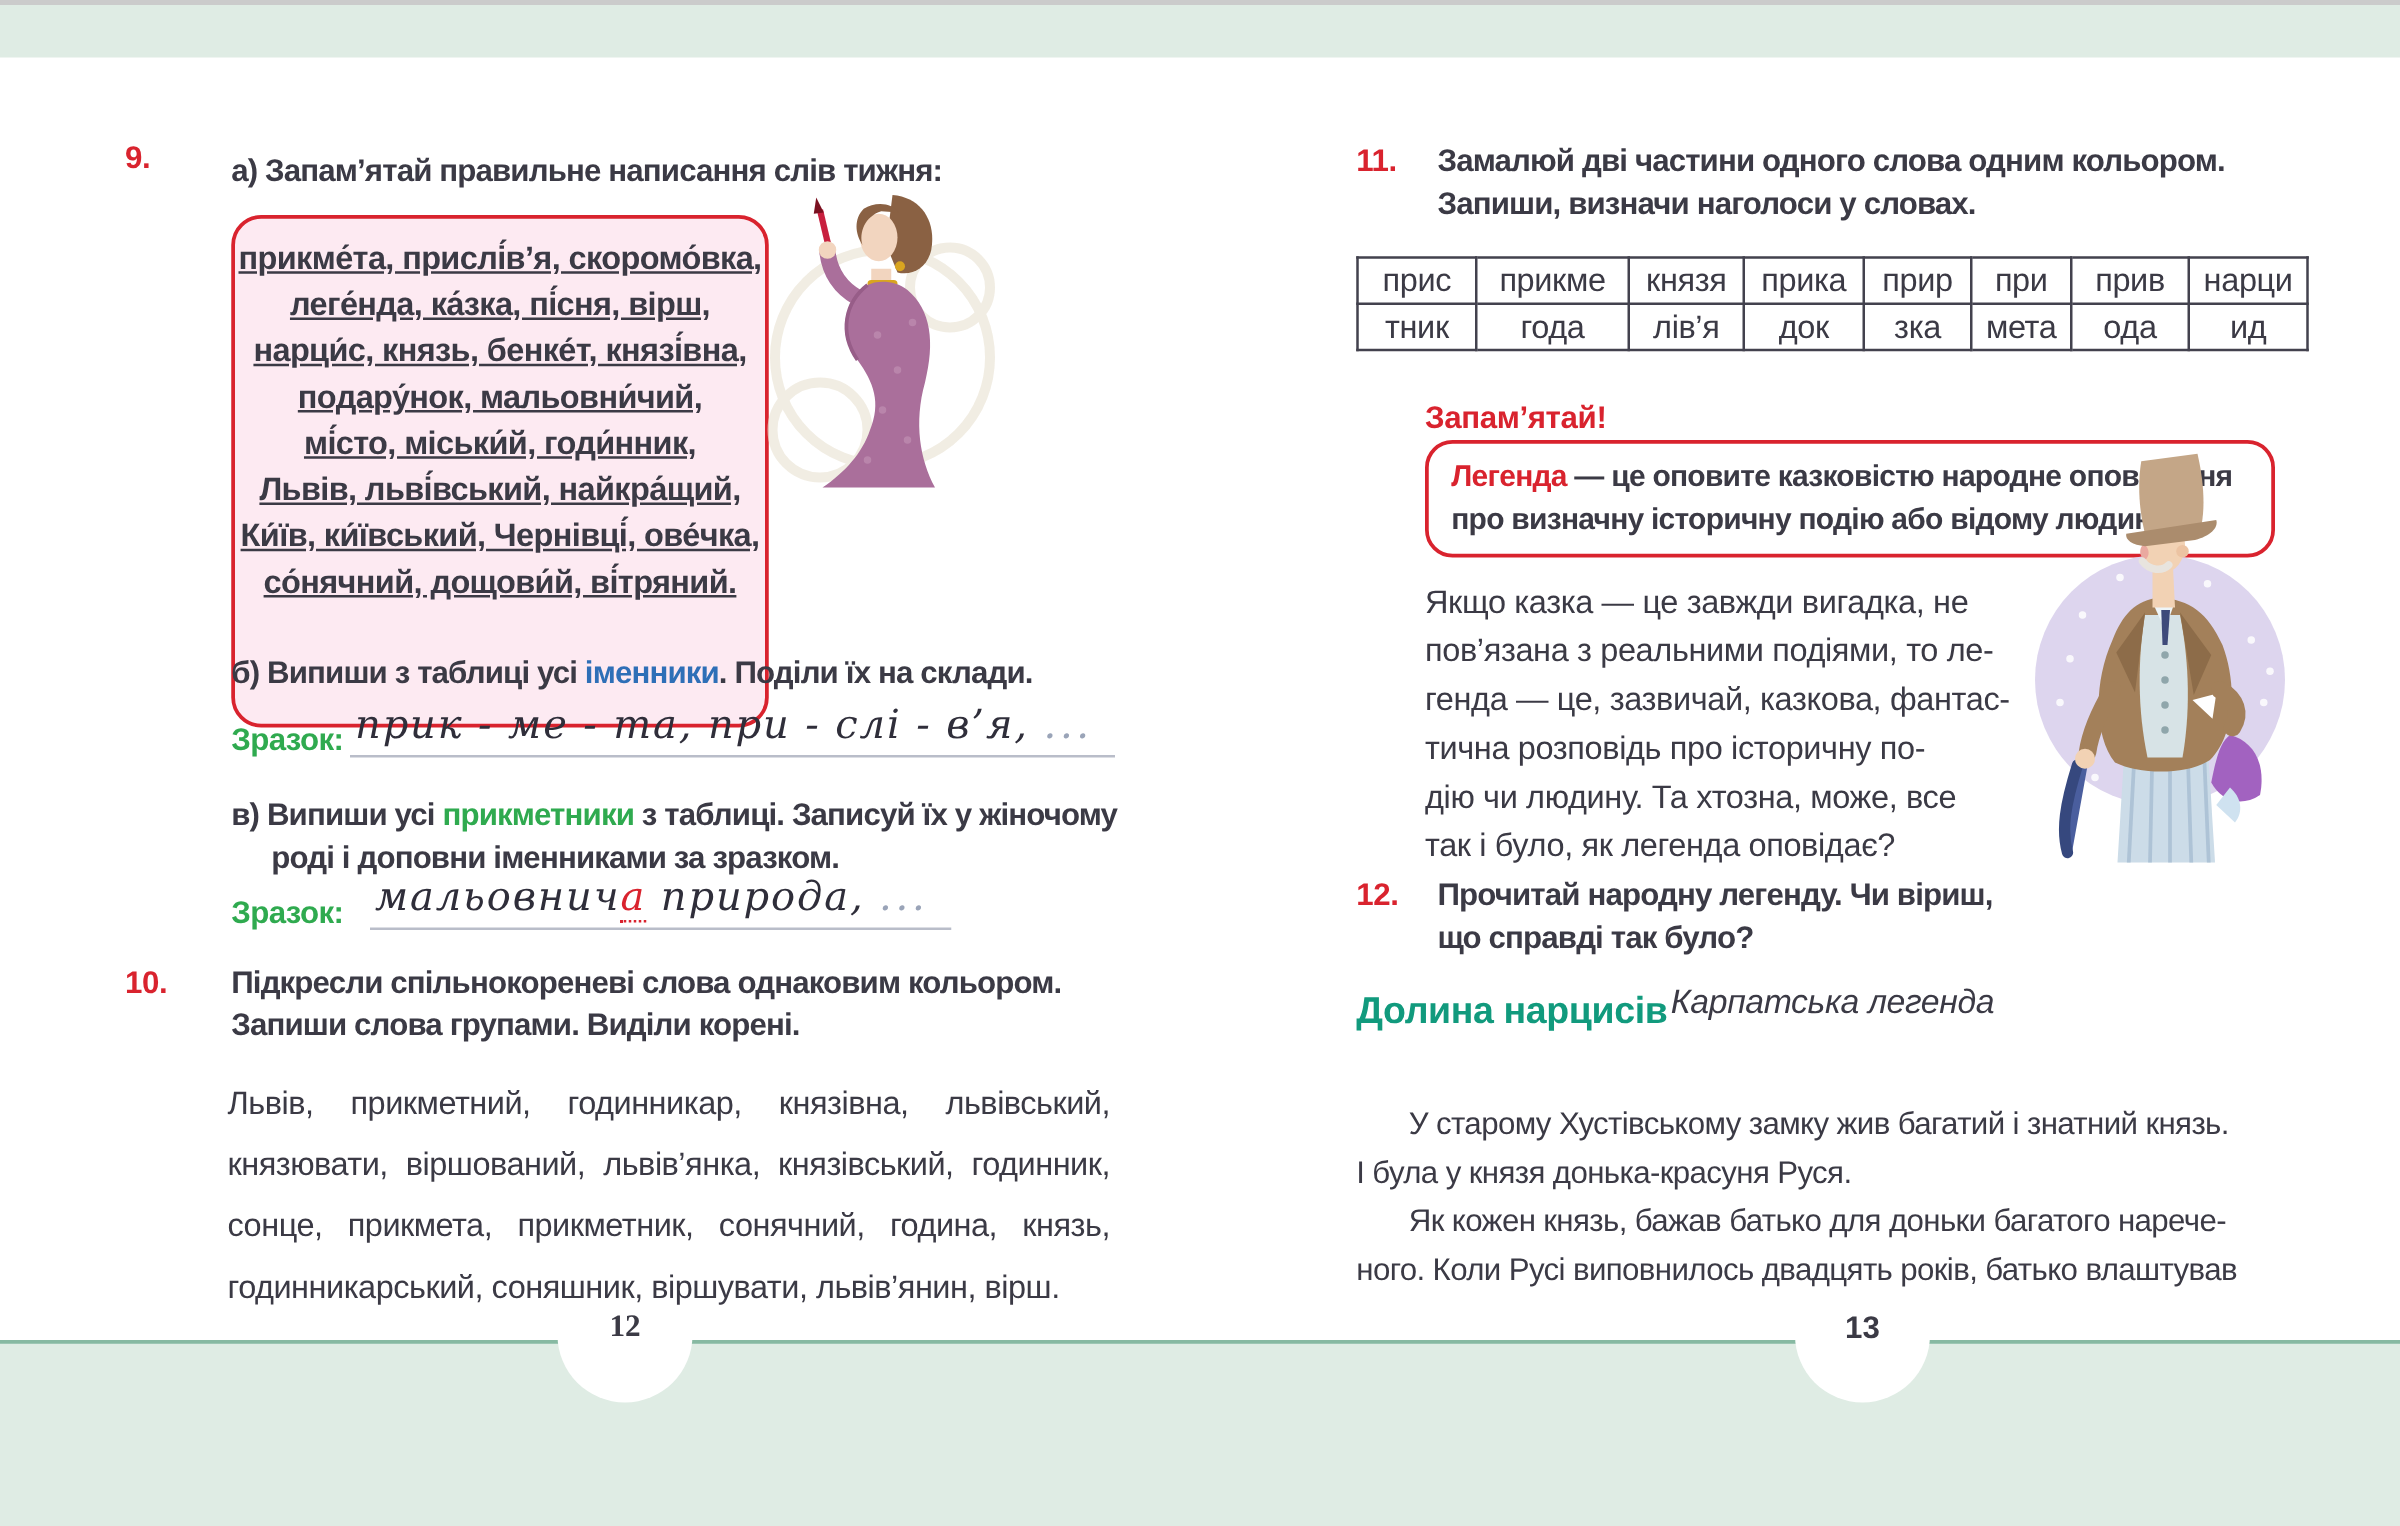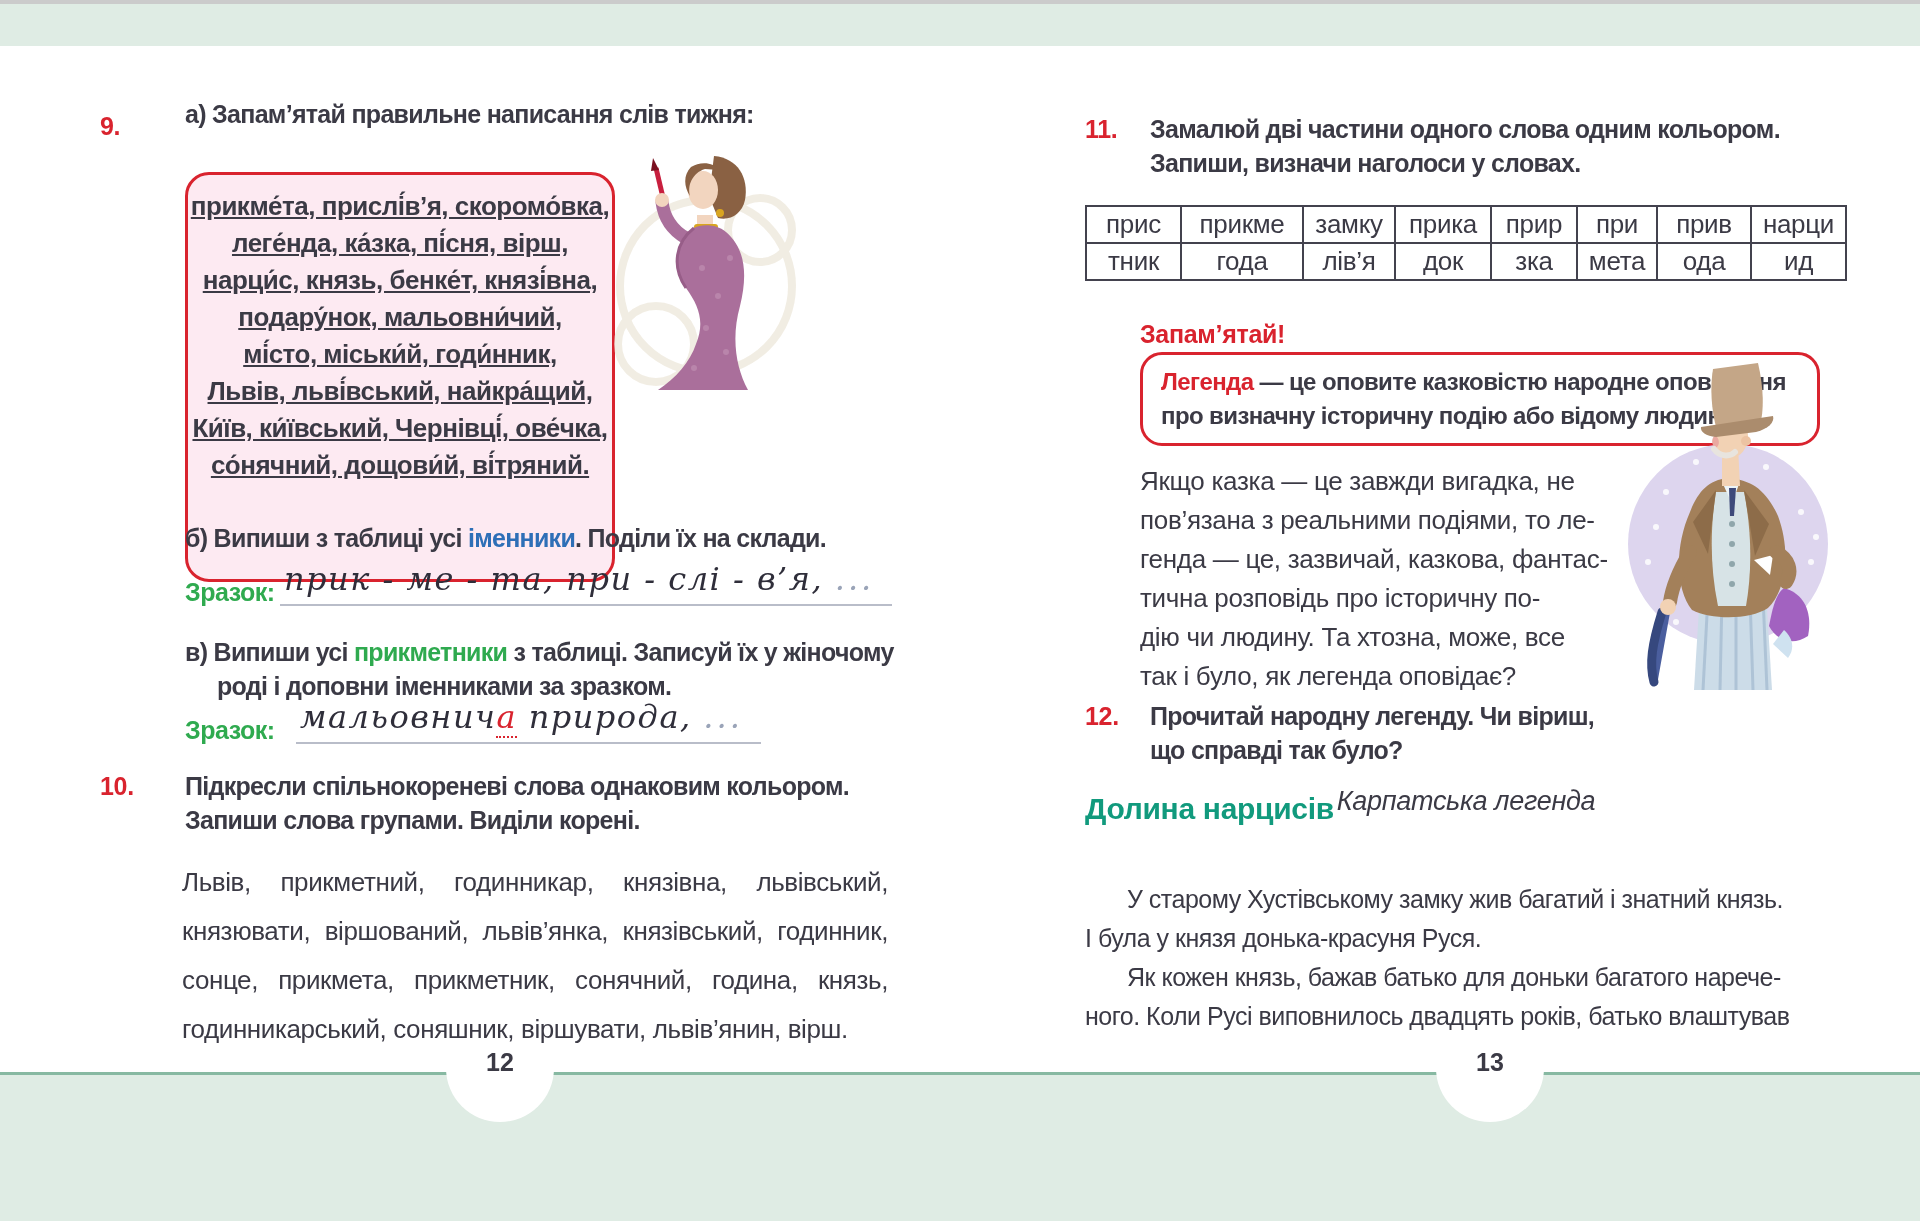--- a/index.html
+++ b/index.html
@@ -67,25 +67,25 @@
   .para { font-size:26px; letter-spacing:-0.3px; line-height:39px; white-space:pre-line; color:#3b3a45; }
   .justify { text-align:justify; }
 </style>
 </head>
 <body>
 
 <div class="abs top-band"></div>
 <div class="abs footer-band"></div>
 <div class="abs page-circle" style="left:446px;"></div>
 <div class="abs page-circle" style="left:1436px;"></div>
-<div class="abs page-num" style="left:446px;">12</div>
+<div class="abs page-num" style="left:446px;font-family:Liberation Serif, serif;">12</div>
 <div class="abs page-num" style="left:1436px;">13</div>
 
 <div class="abs tnum" style="left:100px; top:112px;">9.</div>
-<div class="abs tbold" style="left:185px; top:98px; width:660px;">а) Запам’ятай правильне написання слів тижня:</div>
+<div class="abs tbold" style="left:185px; top:121px; width:660px;">а) Запам’ятай правильне написання слів тижня:</div>
 
 <div class="abs word-box">
   <div>прикме́та, прислі́в’я, скоромо́вка,</div>
   <div>леге́нда, ка́зка, пі́сня, вірш,</div>
   <div>нарци́с, князь, бенке́т, князі́вна,</div>
   <div>подару́нок, мальовни́чий,</div>
   <div>мі́сто, міськи́й, годи́нник,</div>
   <div>Львів, льві́вський, найкра́щий,</div>
   <div>Ки́їв, ки́ївський, Чернівці́, ове́чка,</div>
   <div>со́нячний, дощови́й, ві́тряний.</div>
@@ -155,21 +155,21 @@
       <col style="width:96px">
     <col style="width:86px">
       <col style="width:80px">
       <col style="width:94px">
       <col style="width:95px">
   </colgroup>
   <tbody>
       <tr>
     <td>прис</td>
     <td>прикме</td>
-    <td>замку</td>
+    <td>князя</td>
     <td>прика</td>
     <td>прир</td>
     <td>при</td>
     <td>прив</td>
     <td>нарци</td>
   </tr>
   <tr>
     <td>тник</td>
     <td>года</td>
     <td>лів’я</td>

